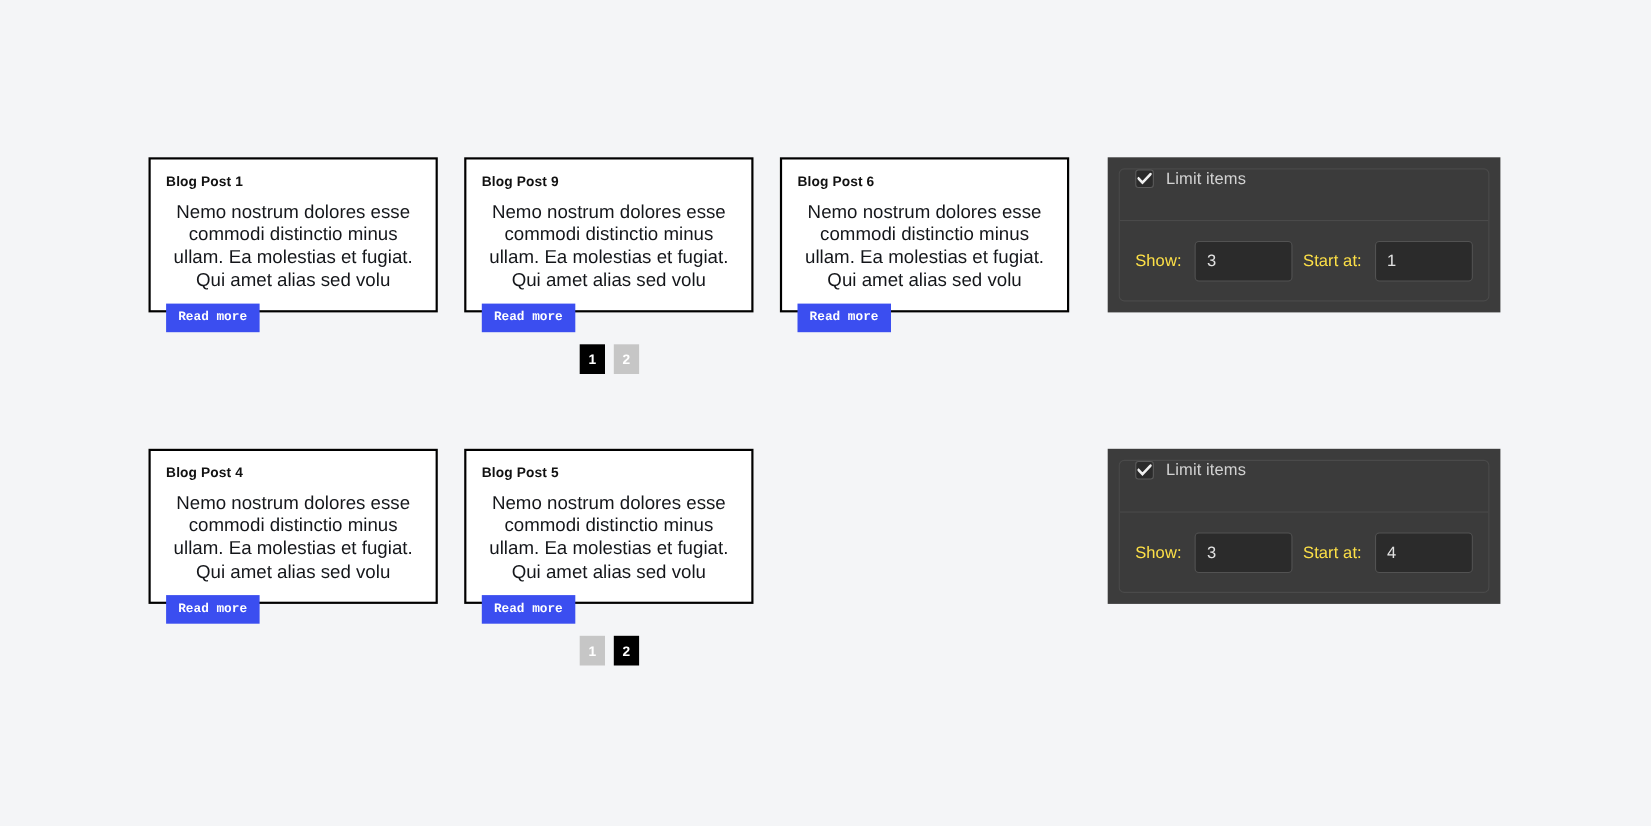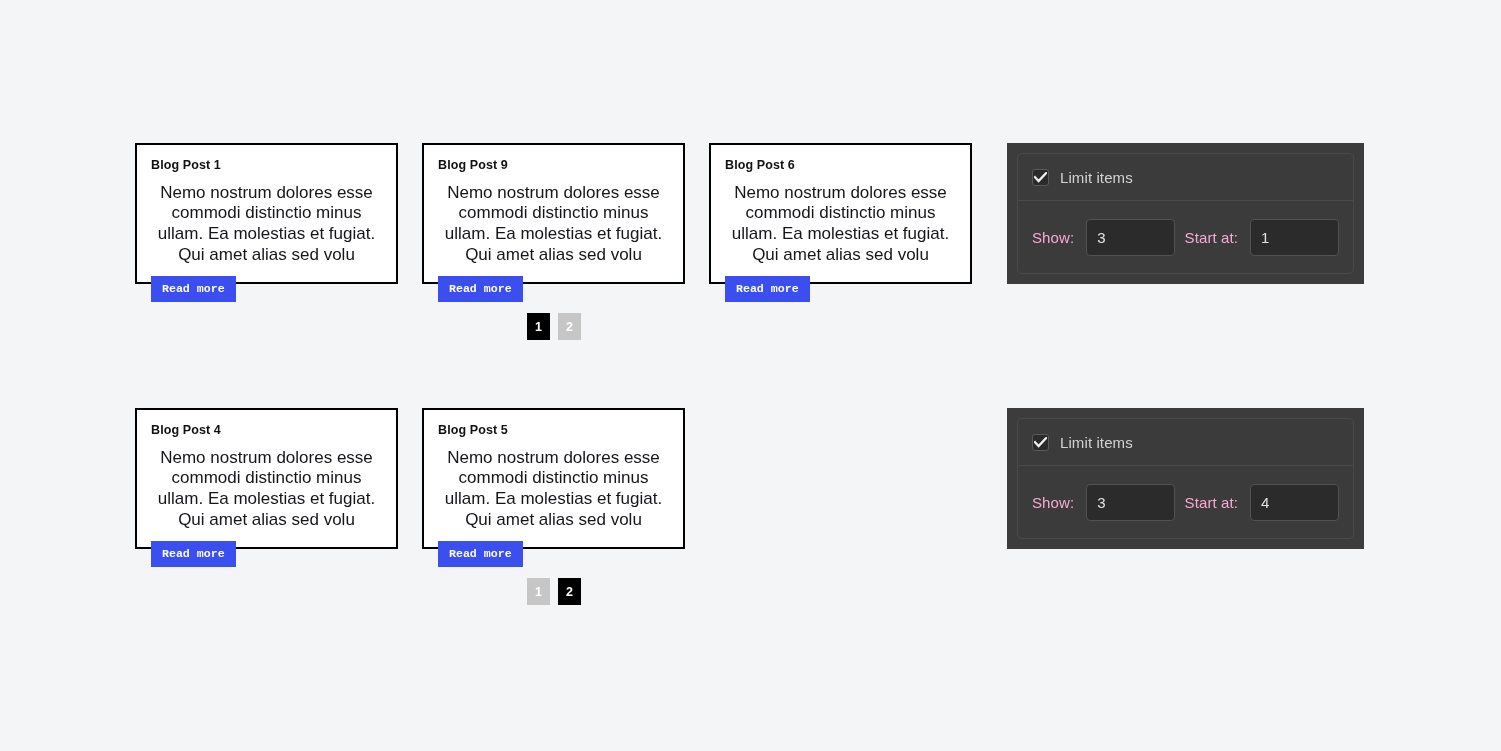--- a/index.html
+++ b/index.html
@@ -110,21 +110,21 @@
     background: #3b3b3b;
     border: 1px solid #4a4a4a;
     border-radius: 5px;
     display: flex;
     flex-direction: column;
   }
 
   .panel-row-top {
     flex: 0 0 47px;
     display: flex;
-    align-items: center;
+    align-items: flex-start;
     padding: 0 14px;
     border-bottom: 1px solid #4a4a4a;
   }
 
   .panel-row-bottom {
     flex: 1;
     display: flex;
     align-items: center;
     padding: 0 14px;
   }
@@ -146,21 +146,21 @@
   .checkbox-label {
     margin-left: 11px;
     font-size: 15px;
     color: #d2d2d2;
     font-family: "Liberation Sans", sans-serif;
     letter-spacing: 0.1px;
   }
 
   .field-label {
     font-size: 15px;
-    color: #f9a8d4;
+    color: #fde047;
     letter-spacing: 0.1px;
     white-space: nowrap;
   }
 
   .num-input {
     width: 89px;
     height: 37px;
     background: #2b2b2b;
     border: 1px solid #525252;
     border-radius: 4px;

